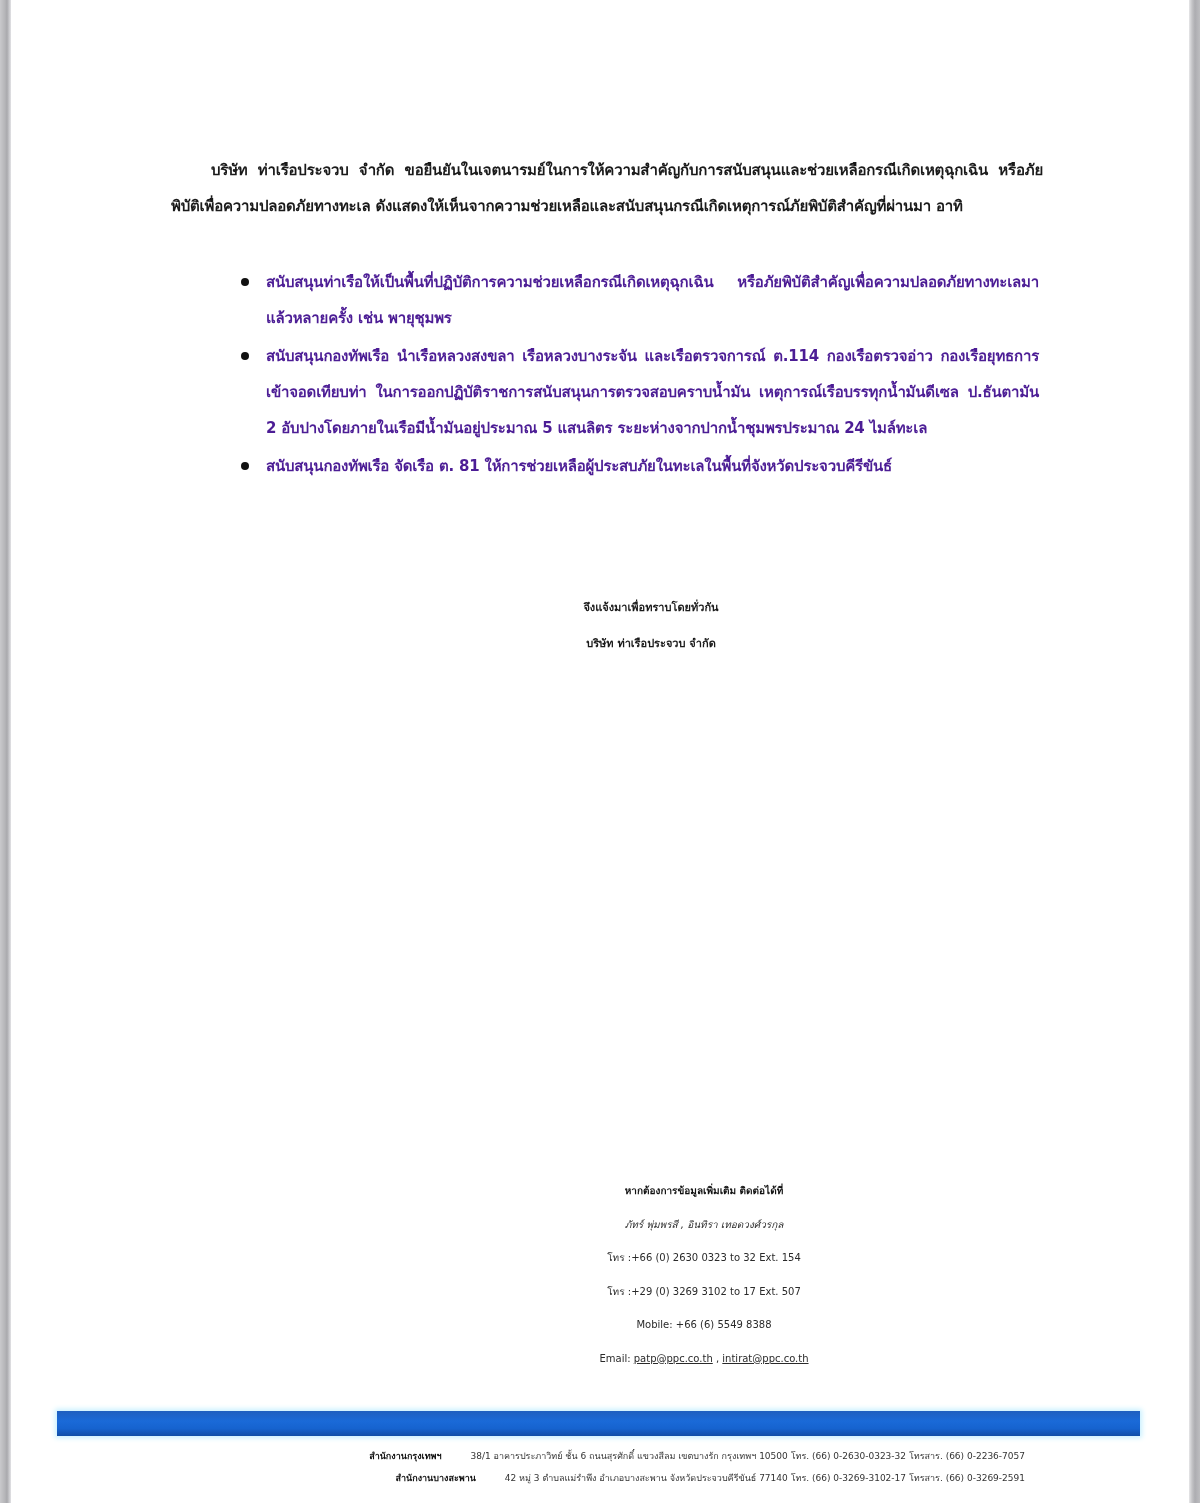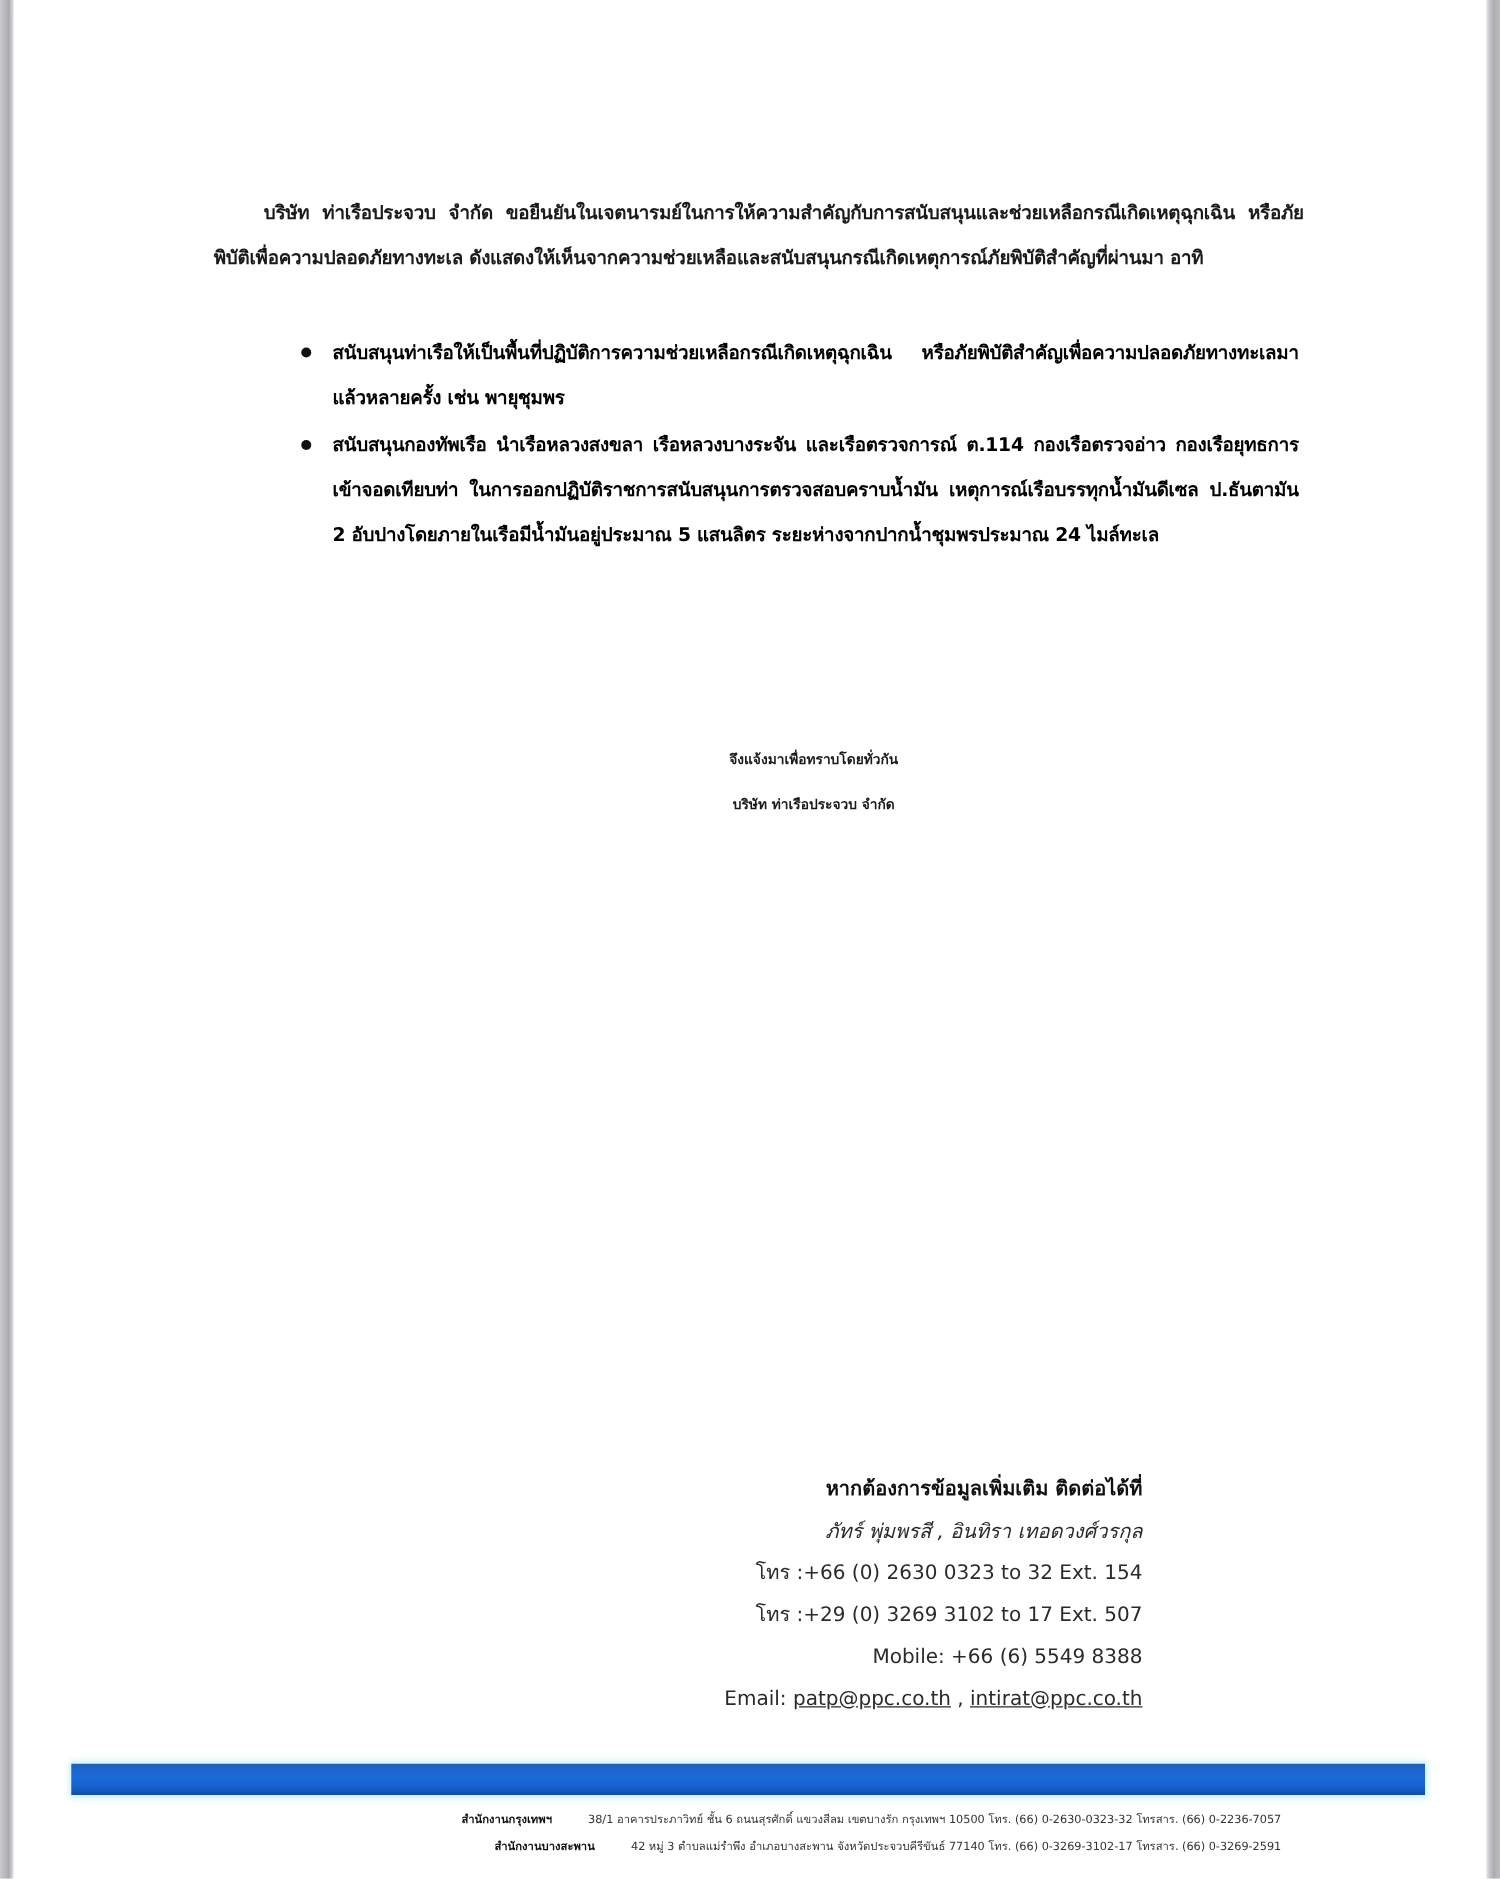--- a/index.html
+++ b/index.html
@@ -44,40 +44,40 @@
     position: absolute;
     left: 228px; top: 252px; width: 800px;
     margin: 0; padding: 0; list-style: none;
   }
   .bullet-item {
     position: relative;
     padding-left: 27px;
     font-size: 15px;
     font-weight: bold;
     line-height: 36px;
-    color: #000000;
+    color: #4c1d95;
     margin-bottom: 2px;
     text-align: justify;
     letter-spacing: -0.2px;
   }
   .bullet-dot {
     position: absolute; left: 2px; top: 14px;
     width: 8px; height: 8px; border-radius: 50%;
     background: #111111;
   }
   .closing {
     position: absolute; left: 520px; top: 578px; width: 240px;
     text-align: center;
     font-size: 11px; font-weight: bold; line-height: 36px;
     color: #1a1a1a;
   }
   .contact {
     position: absolute; right: 177px; top: 1162px; width: 420px;
-    text-align: right;
-    font-size: 16px;
+    text-align: center;
+    font-size: 10px;
     line-height: 33.5px;
     color: #2a2a2a;
   }
   .contact .heading { font-weight: bold; color: #111; }
   .contact .names { font-style: italic; }
   .contact .label { }
   .contact a { color: #2a2a2a; text-decoration: underline; }
   .blue-bar {
     position: absolute; left: 46px; top: 1399px; width: 1083px; height: 25px;
     background: linear-gradient(to bottom, #1f5fbf 0%, #1a6ad8 40%, #1663cf 70%, #124ea6 100%);
@@ -105,20 +105,24 @@
   <p class="body-text intro" style="margin:0;">บริษัท ท่าเรือประจวบ จำกัด ขอยืนยันในเจตนารมย์ในการให้ความสำคัญกับการสนับสนุนและช่วยเหลือกรณีเกิดเหตุฉุกเฉิน หรือภัยพิบัติเพื่อความปลอดภัยทางทะเล ดังแสดงให้เห็นจากความช่วยเหลือและสนับสนุนกรณีเกิดเหตุการณ์ภัยพิบัติสำคัญที่ผ่านมา อาทิ</p>
 
   <ul class="bullets">
     <li class="bullet-item">
       <span class="bullet-dot"></span>
       <span>สนับสนุนท่าเรือให้เป็นพื้นที่ปฏิบัติการความช่วยเหลือกรณีเกิดเหตุฉุกเฉิน หรือภัยพิบัติสำคัญเพื่อความปลอดภัยทางทะเลมาแล้วหลายครั้ง เช่น พายุชุมพร</span>
     </li>
     <li class="bullet-item">
       <span class="bullet-dot"></span>
       <span>สนับสนุนกองทัพเรือ นำเรือหลวงสงขลา เรือหลวงบางระจัน และเรือตรวจการณ์ ต.114 กองเรือตรวจอ่าว กองเรือยุทธการ เข้าจอดเทียบท่า ในการออกปฏิบัติราชการสนับสนุนการตรวจสอบคราบน้ำมัน เหตุการณ์เรือบรรทุกน้ำมันดีเซล ป.ธันตามัน 2 อับปางโดยภายในเรือมีน้ำมันอยู่ประมาณ 5 แสนลิตร ระยะห่างจากปากน้ำชุมพรประมาณ 24 ไมล์ทะเล</span>
+    </li>
+    <li class="bullet-item">
+      <span class="bullet-dot"></span>
+      <span>สนับสนุนกองทัพเรือ จัดเรือ ต. 81 ให้การช่วยเหลือผู้ประสบภัยในทะเลในพื้นที่จังหวัดประจวบคีรีขันธ์</span>
     </li>
   </ul>
 
   <div class="closing">
     <div>จึงแจ้งมาเพื่อทราบโดยทั่วกัน</div>
     <div>บริษัท ท่าเรือประจวบ จำกัด</div>
   </div>
 
   <div class="contact">
     <div class="heading">หากต้องการข้อมูลเพิ่มเติม ติดต่อได้ที่</div>

